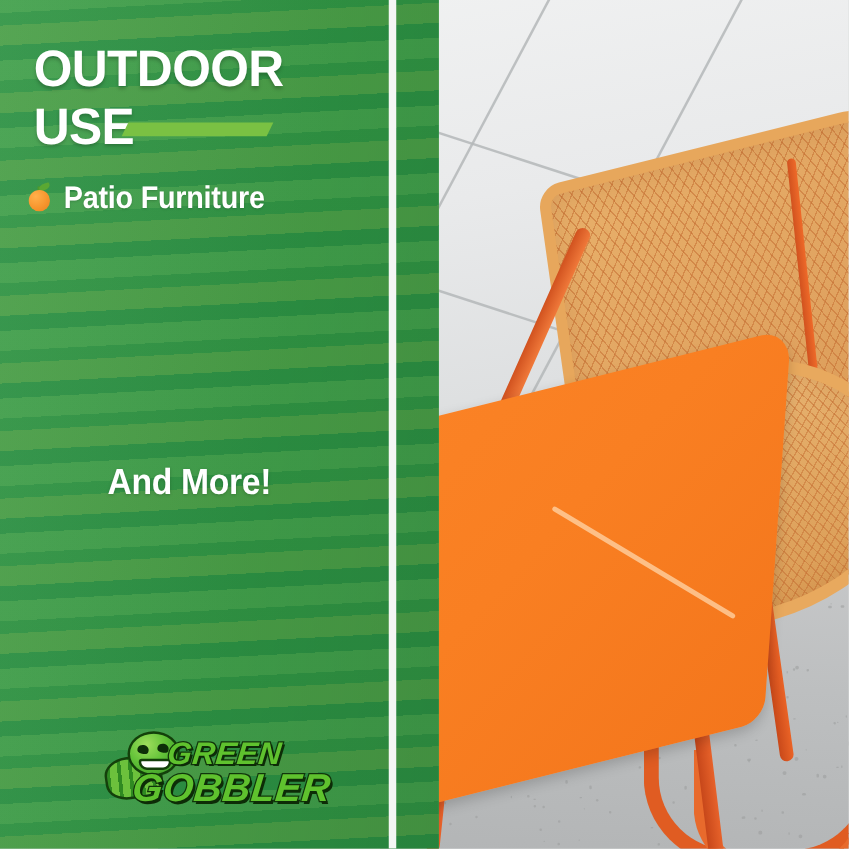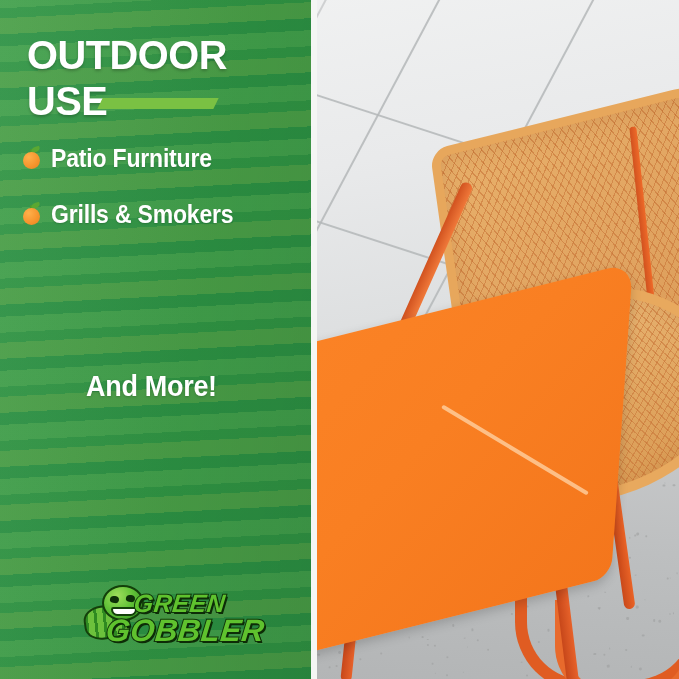--- a/index.html
+++ b/index.html
@@ -75,21 +75,21 @@
   .table-hl{position:absolute;left:430px;top:448px;width:170px;height:4px;
     background:rgba(255,214,170,.75);transform:rotate(31deg);border-radius:3px;}
   .table-leg-l{position:absolute;left:346px;top:572px;width:11px;height:110px;
     background:linear-gradient(90deg,#c7471a,#e7622a);transform:rotate(6deg);border-radius:6px;}
   .table-leg-r{position:absolute;left:560px;top:560px;width:12px;height:130px;
     background:linear-gradient(90deg,#c7471a,#e7622a);transform:rotate(-7deg);border-radius:6px;}
   .table-rail{position:absolute;left:350px;top:548px;width:240px;height:5px;
     background:#cf4d1c;transform:rotate(-7deg);border-radius:3px;}
 
   
-  .panel{position:absolute;left:0;top:0;width:311px;height:679px;
+  .panel{position:absolute;left:0;top:0;width:351px;height:679px;
     background:#3b9a45;overflow:hidden;}
   .panel-stripes{position:absolute;inset:-40px -40px;
     background:repeating-linear-gradient(-3deg,
        #4a9f47 0px, #4a9f47 16px,
        #2f9443 16px, #2f9443 26px,
        #41a04b 26px, #41a04b 42px,
        #2b9143 42px, #2b9143 54px);
     opacity:.95;}
   .panel-sheen{position:absolute;inset:0;
     background:linear-gradient(100deg,rgba(255,255,255,.07) 0%,rgba(0,0,0,.05) 60%,rgba(0,0,0,.10) 100%);}
@@ -430,28 +430,20 @@
         <div class="li">
           <span class="bullet">
             <span class="stem"></span>
               <span class="leaf"></span>
               <span class="fruit"></span>
           </span>
           <span class="li-text">Patio Furniture</span>
         </div>
 
 
-        <div class="li">
-          <span class="bullet">
-            <span class="stem"></span>
-              <span class="leaf"></span>
-              <span class="fruit"></span>
-          </span>
-          <span class="li-text">Grills &amp; Smokers</span>
-        </div>
 
 
       </div>
 
       <div class="and-more">And More!</div>
 
       <div class="logo">
         <div class="worm">
           <div class="worm-body"></div>
           <div class="worm-head"></div>

